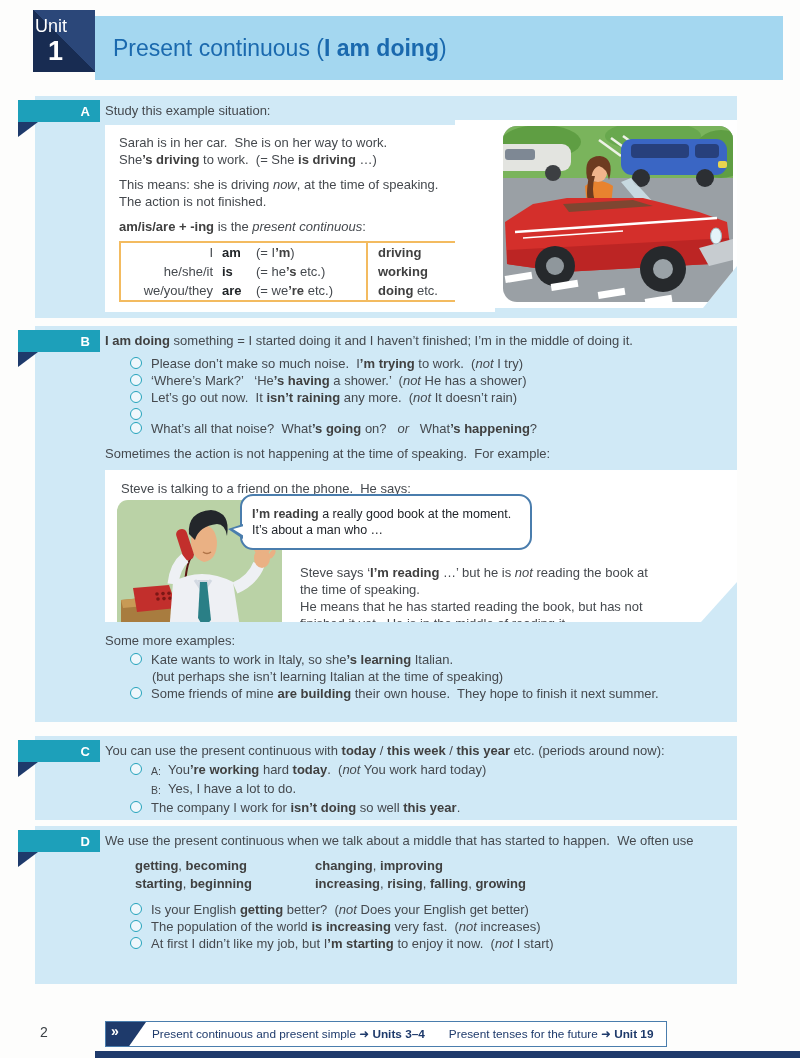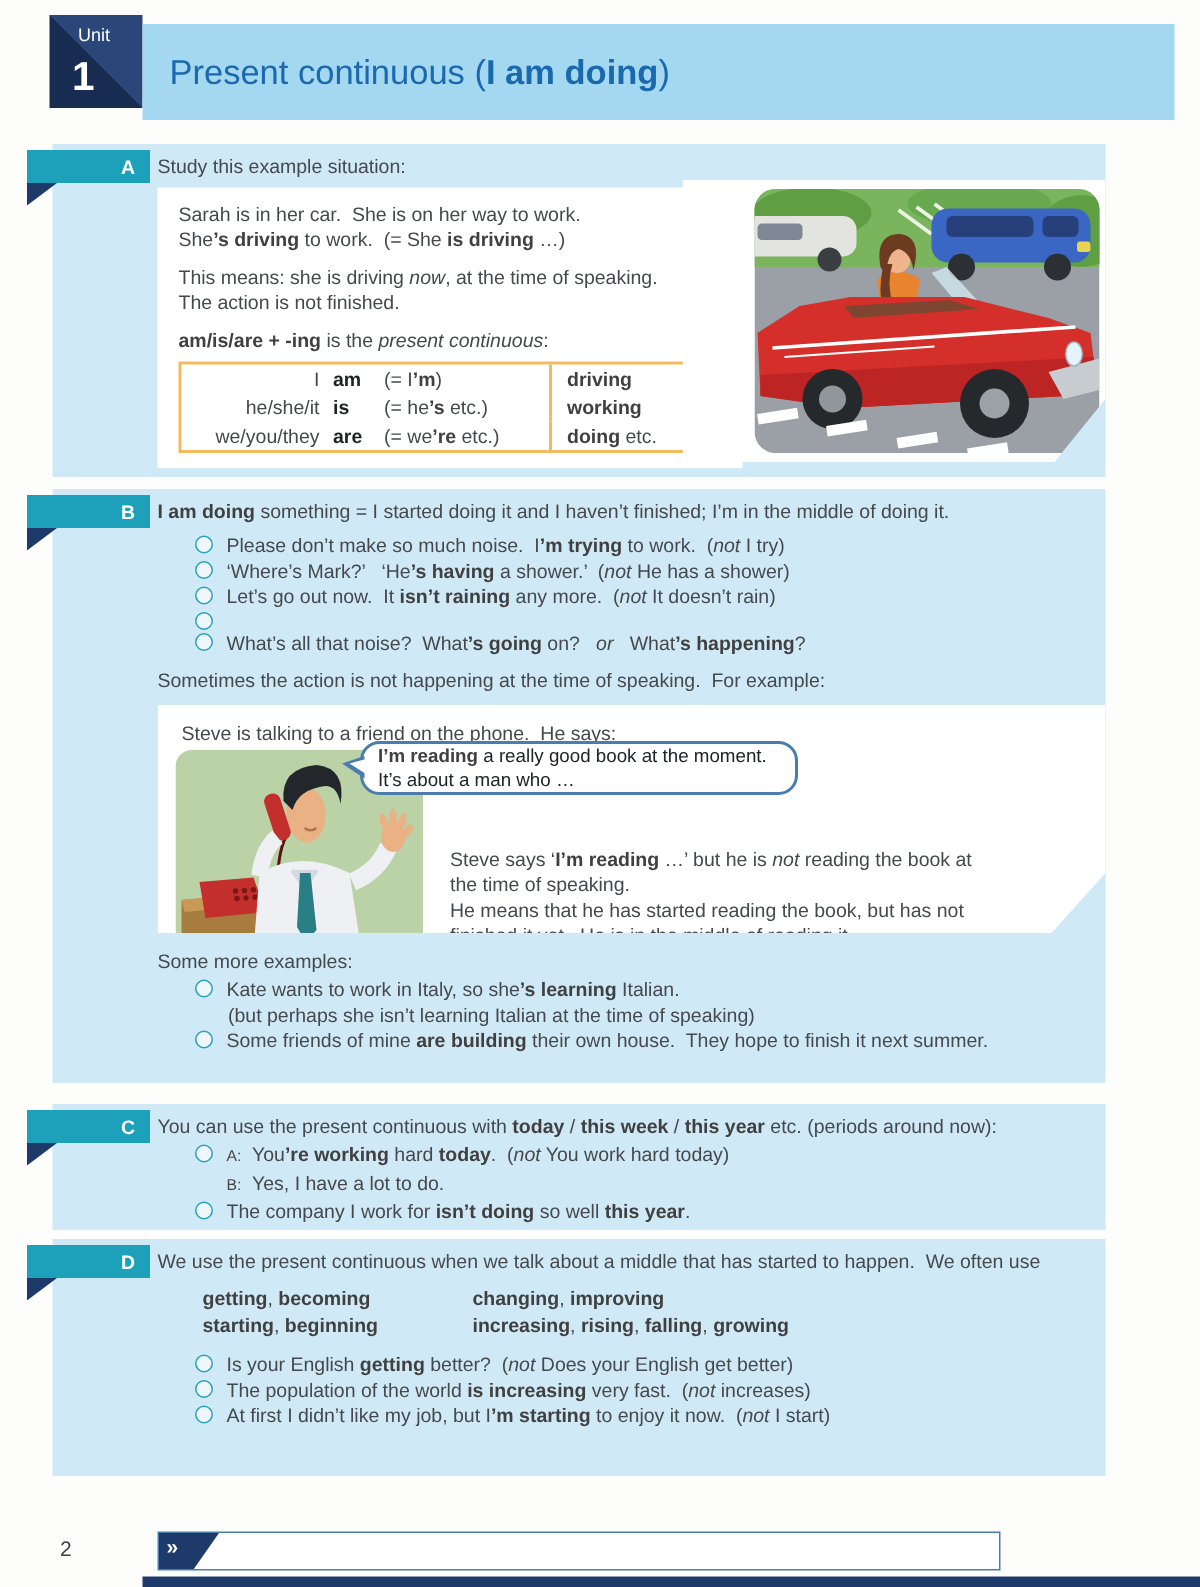--- a/index.html
+++ b/index.html
@@ -5,21 +5,21 @@
   html,body{margin:0;padding:0;background:#e9e9e9;}
   .page{position:relative;width:800px;height:1058px;background:#fdfdfc;overflow:hidden;
         font-family:"Liberation Sans","DejaVu Sans",sans-serif;font-size:13px;color:#45494e;}
   b{font-weight:700;color:#404040;}
   i{font-style:italic;}
   .rt{white-space:pre-wrap;}
 
   
   .unit-box{position:absolute;left:33px;top:10px;width:62px;height:62px;
             background:linear-gradient(45deg,#182c52 50%,#2b4779 50%);}
-  .unit-word{position:absolute;left:19px;top:6px;color:#fff;font-size:12px;}
+  .unit-word{position:absolute;left:2px;top:6px;color:#fff;font-size:18px;}
   .unit-num{position:absolute;left:15px;top:26px;color:#fff;font-size:27px;font-weight:700;}
   .header-bar{position:absolute;left:95px;top:16px;width:688px;height:64px;background:#a4d7f0;
               display:flex;align-items:center;}
   .header-title{margin-left:18px;font-size:23px;color:#1a69ae;}
   .header-title b{color:#1a69ae;}
 
   
   .panel{position:absolute;left:35px;width:702px;background:#d0e9f6;}
   #panel-a{top:96px;height:222px;}
   #panel-b{top:326px;height:396px;}
@@ -53,21 +53,21 @@
   .dot.invisible{visibility:hidden;}
   .sub-line{padding-left:47px;line-height:17px;}
 
   
   .sometimes{margin-top:8px;}
   .card-b{position:relative;margin-top:8px;width:632px;height:152px;background:#fff;
           padding:10px 0 0 16px;box-sizing:border-box;
           clip-path:polygon(0 0,100% 0,100% calc(100% - 40px),calc(100% - 36px) 100%,0 100%);}
   .steve-svg{position:absolute;left:12px;top:30px;}
   .bubble{position:absolute;left:135px;top:24px;width:268px;background:#fff;border:2px solid #4a7dad;
-          border-radius:13px;padding:0 10px;font-size:12.5px;line-height:16px;color:#20242a;z-index:2;}
+          border-radius:13px;padding:10px 10px;font-size:12.5px;line-height:16px;color:#20242a;z-index:2;}
   .bubble:after{content:"";position:absolute;left:-14px;bottom:9px;width:0;height:0;
           border-top:5px solid transparent;border-bottom:10px solid transparent;border-right:15px solid #4a7dad;}
   .bubble:before{content:"";position:absolute;left:-9px;bottom:12px;width:0;height:0;z-index:1;
           border-top:3px solid transparent;border-bottom:7px solid transparent;border-right:11px solid #fff;}
   .steve-text{position:absolute;left:195px;top:94px;width:430px;line-height:17px;}
   .more-label{margin-top:10px;}
 
   
   .speaker{flex:0 0 auto;width:17px;font-size:10.5px;padding-top:2px;color:#45494e;}
 
@@ -333,16 +333,20 @@
             <span class="dot"></span>
             <span class="rt">At first I didn’t like my job, but I<b>’m starting</b> to enjoy it now.  (<i>not</i> I start)</span>
           </div>
       </div>
     </div>
   </div>
 
   <div class="page-num">2</div>
   <div class="footer-box">
     <div class="footer-badge">»</div>
+    <div class="footer-links">
+      <span class="rt">Present continuous and present simple ➜ <b>Units 3–4</b></span>
+      <span class="rt">Present tenses for the future ➜ <b>Unit 19</b></span>
+    </div>
   </div>
   <div class="bottom-bar"></div>
 
 </div>
 
 </body></html>

